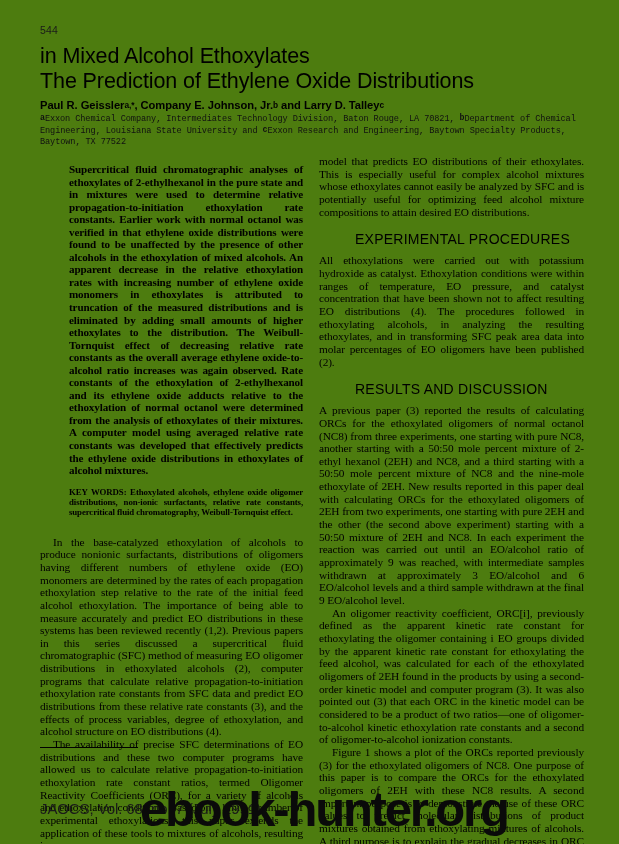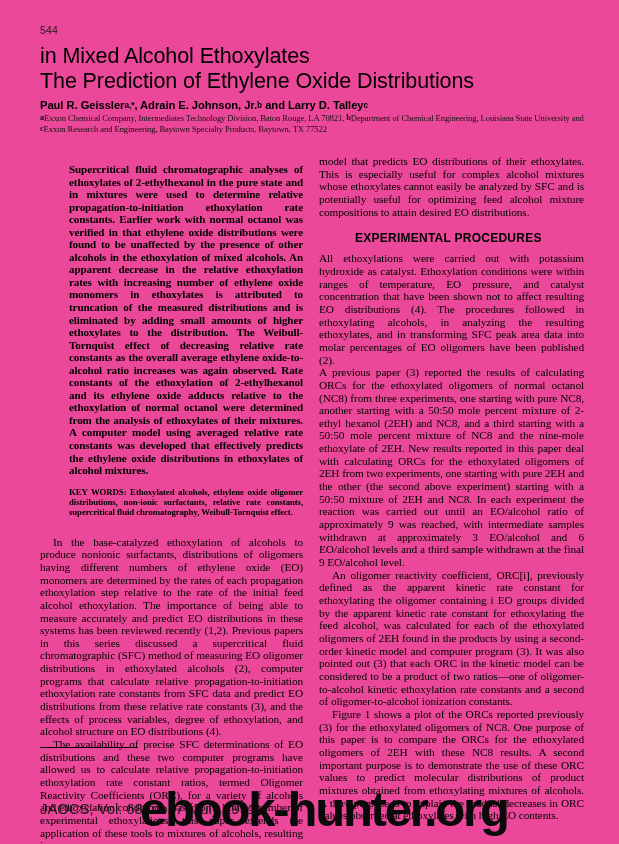--- a/index.html
+++ b/index.html
@@ -12,21 +12,21 @@
     height: 844px;
     position: relative;
     overflow: hidden;
     font-family: "Liberation Serif", serif;
     color: #000000;
   }
 
   .page {
     position: absolute;
     inset: 0;
-    background: #ec4899;
+    background: #4d7c0f;
   }
 
   
   .folio {
     position: absolute;
     left: 40px;
     top: 24px;
     font-family: "Liberation Sans", sans-serif;
     font-size: 10.5px;
     letter-spacing: 0.2px;
@@ -64,21 +64,21 @@
   .authors sup, .affil sup {
     font-size: 8.3px;
     vertical-align: 0.15em;
     font-weight: bold;
   }
   .affil {
     position: absolute;
     left: 40px;
     top: 113px;
     width: 552px;
-    font-family: Liberation Serif, serif;
+    font-family: Liberation Mono, monospace;
     font-size: 8.6px;
     font-weight: 400;
     line-height: 10.6px;
     letter-spacing: -0.1px;
     color: #111;
   }
 
   
   .col-left {
     position: absolute;
@@ -125,22 +125,22 @@
     line-height: 12.65px;
     text-align: justify;
     text-justify: inter-word;
     letter-spacing: -0.12px;
     text-indent: 13px;
   }
   .body-p + .body-p { margin-top: 0; }
 
   .section-head {
     font-family: "Liberation Sans", sans-serif;
-    font-size: 12px;
-    font-weight: bold;
+    font-size: 14px;
+    font-weight: normal;
     letter-spacing: 0.25px;
     margin: 13px 0 7px 0;
     padding-left: 36px;
   }
   .section-head:first-child { margin-top: 0; }
 
   
   .footnote-wrap {
     position: absolute;
     left: 40px;
@@ -196,21 +196,21 @@
 <div class="page">
 
   <div class="folio">544</div>
 
   <div class="title-block">
     <div class="title-line">in Mixed Alcohol Ethoxylates</div>
     <div class="title-line">The Prediction of Ethylene Oxide Distributions</div>
   </div>
 
   <div class="authors">
-    <span>Paul R. Geissler</span><sup>a,*</sup><span>, </span><span>Adrain E. Johnson, Jr.</span><sup>b</sup><span> and </span><span>Larry D. Talley</span><sup>c</sup>
+    <span>Paul R. Geissler</span><sup>a,*</sup><span>, </span><span>Company E. Johnson, Jr.</span><sup>b</sup><span> and </span><span>Larry D. Talley</span><sup>c</sup>
   </div>
 
   <div class="affil">
     <sup>a</sup><span>Exxon Chemical Company, Intermediates Technology Division, Baton Rouge, LA 70821, </span><sup>b</sup><span>Department of Chemical Engineering, Louisiana State University and </span><sup>c</sup><span>Exxon Research and Engineering, Baytown Specialty Products, Baytown, TX 77522</span>
   </div>
 
   <div class="col-left">
 
     <p class="abstract">Supercritical fluid chromatographic analyses of ethoxylates of 2-ethylhexanol in the pure state and in mixtures were used to determine relative propagation-to-initiation ethoxylation rate constants. Earlier work with normal octanol was verified in that ethylene oxide distributions were found to be unaffected by the presence of other alcohols in the ethoxylation of mixed alcohols. An apparent decrease in the relative ethoxylation rates with increasing number of ethylene oxide monomers in ethoxylates is attributed to truncation of the measured distributions and is eliminated by adding small amounts of higher ethoxylates to the distribution. The Weibull-Tornquist effect of decreasing relative rate constants as the overall average ethylene oxide-to-alcohol ratio increases was again observed. Rate constants of the ethoxylation of 2-ethylhexanol and its ethylene oxide adducts relative to the ethoxylation of normal octanol were determined from the analysis of ethoxylates of their mixtures. A computer model using averaged relative rate constants was developed that effectively predicts the ethylene oxide distributions in ethoxylates of alcohol mixtures.</p>
 
@@ -231,20 +231,21 @@
   <div class="journal-line">JAOCS, Vol. 68, no. 7 (July 1991)</div>
 
   <div class="col-right">
 
     <p class="body-p" style="text-indent:0">model that predicts EO distributions of their ethoxylates. This is especially useful for complex alcohol mixtures whose ethoxylates cannot easily be analyzed by SFC and is potentially useful for optimizing feed alcohol mixture compositions to attain desired EO distributions.</p>
 
     <div class="section-head">EXPERIMENTAL PROCEDURES</div>
 
     <p class="body-p" style="text-indent:0">All ethoxylations were carried out with potassium hydroxide as catalyst. Ethoxylation conditions were within ranges of temperature, EO pressure, and catalyst concentration that have been shown not to affect resulting EO distributions (4). The procedures followed in ethoxylating alcohols, in analyzing the resulting ethoxylates, and in transforming SFC peak area data into molar percentages of EO oligomers have been published (2).</p>
 
+    <div class="section-head">RESULTS AND DISCUSSION</div>
 
     <p class="body-p" style="text-indent:0">A previous paper (3) reported the results of calculating ORCs for the ethoxylated oligomers of normal octanol (NC8) from three experiments, one starting with pure NC8, another starting with a 50:50 mole percent mixture of 2-ethyl hexanol (2EH) and NC8, and a third starting with a 50:50 mole percent mixture of NC8 and the nine-mole ethoxylate of 2EH. New results reported in this paper deal with calculating ORCs for the ethoxylated oligomers of 2EH from two experiments, one starting with pure 2EH and the other (the second above experiment) starting with a 50:50 mixture of 2EH and NC8. In each experiment the reaction was carried out until an EO/alcohol ratio of approximately 9 was reached, with intermediate samples withdrawn at approximately 3 EO/alcohol and 6 EO/alcohol levels and a third sample withdrawn at the final 9 EO/alcohol level.</p>
     <p class="body-p">An oligomer reactivity coefficient, ORC[i], previously defined as the apparent kinetic rate constant for ethoxylating the oligomer containing i EO groups divided by the apparent kinetic rate constant for ethoxylating the feed alcohol, was calculated for each of the ethoxylated oligomers of 2EH found in the products by using a second-order kinetic model and computer program (3). It was also pointed out (3) that each ORC in the kinetic model can be considered to be a product of two ratios—one of oligomer-to-alcohol kinetic ethoxylation rate constants and a second of oligomer-to-alcohol ionization constants.</p>
     <p class="body-p">Figure 1 shows a plot of the ORCs reported previously (3) for the ethoxylated oligomers of NC8. One purpose of this paper is to compare the ORCs for the ethoxylated oligomers of 2EH with these NC8 results. A second important purpose is to demonstrate the use of these ORC values to predict molecular distributions of product mixtures obtained from ethoxylating mixtures of alcohols. A third purpose is to explain the gradual decreases in ORC values observed at ethoxylates with high EO contents.</p>
   </div>
 
   <div class="watermark">ebook-hunter.org</div>
 
 </div>
 

